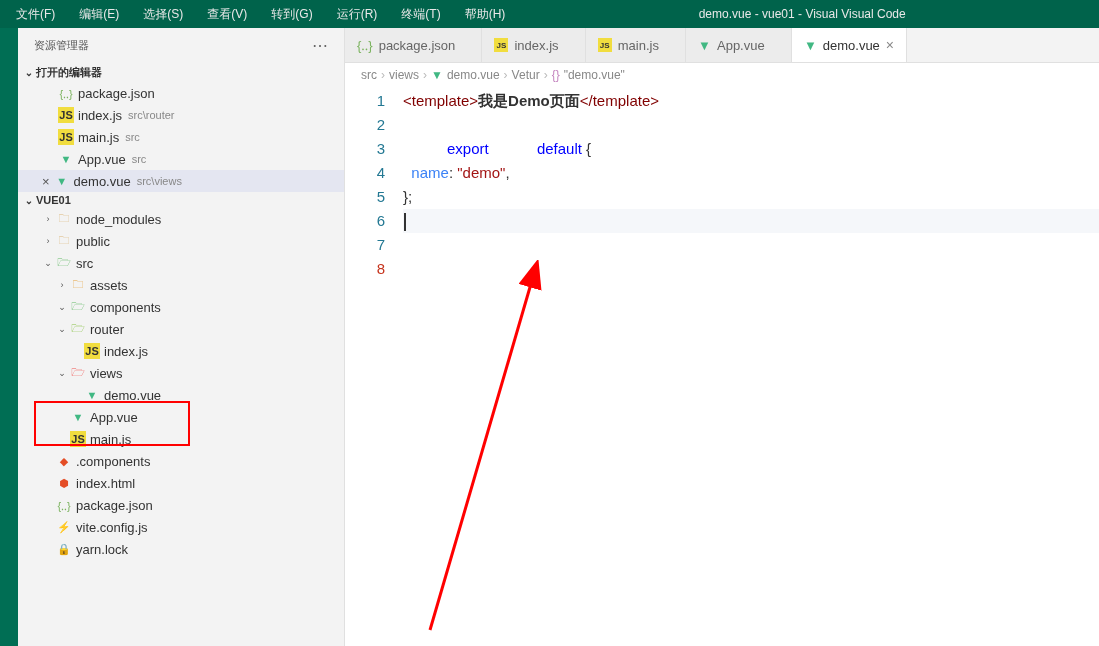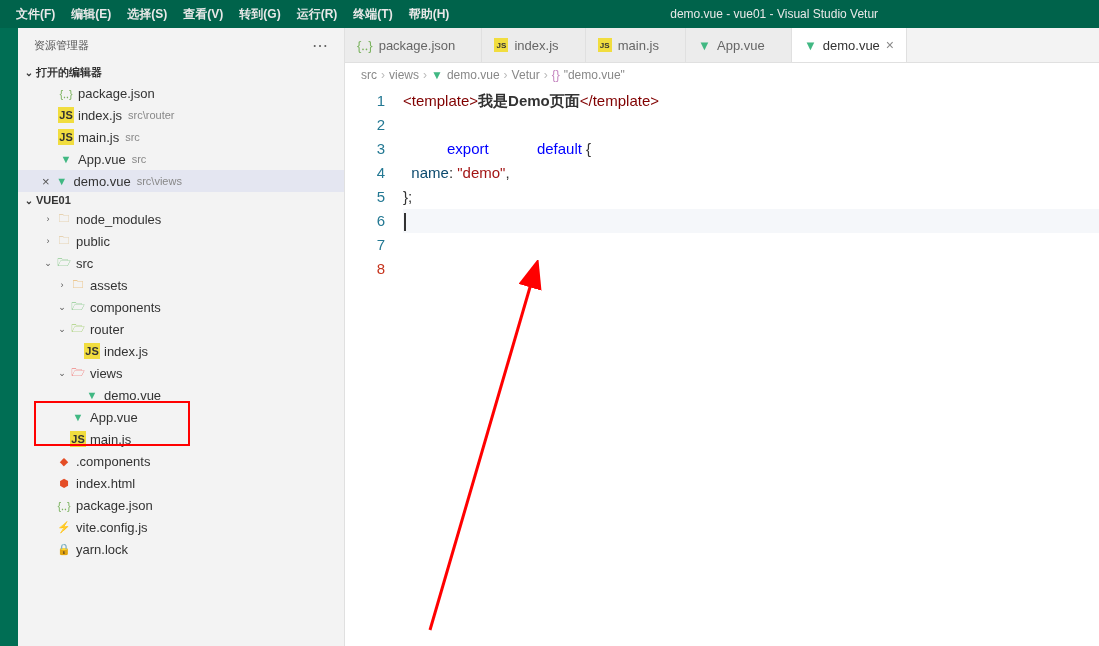--- a/index.html
+++ b/index.html
@@ -1,19 +1,19 @@
 <!DOCTYPE html>
 <html><head>
 <meta charset="utf-8">
 <style>
 * { margin: 0; padding: 0; box-sizing: border-box; font-family: "Microsoft YaHei", "Segoe UI", sans-serif; }
 body { width: 1099px; height: 646px; overflow: hidden; background: #fff; position: relative; }
 
 .titlebar { background: #00634b; height: 28px; display: flex; align-items: center; color: #e8e8e8; font-size: 12px; padding: 0 8px; }
-.menu-items { display: flex; gap: 0; font-weight: bold; }
+.menu-items { display: flex; gap: 8px; }
 .menu-item { padding: 4px 8px; cursor: pointer; }
 .title-center { flex: 1; text-align: center; color: #e8e8e8; font-size: 12px; }
 
 .main { display: flex; height: calc(100% - 28px); }
 
 .activitybar { width: 18px; background: #006e54; }
 
 .sidebar { width: 327px; background: #f3f3f3; display: flex; flex-direction: column; border-right: 1px solid #e0e0e0; }
 .sidebar-header { display: flex; align-items: center; justify-content: space-between; padding: 8px 16px; font-size: 11px; color: #555; }
 .sidebar-header .dots { font-size: 16px; cursor: pointer; color: #666; }
@@ -65,42 +65,42 @@
 .gutter .ln.current { color: #c6341d; font-weight: normal; }
 .code-lines { flex: 1; line-height: 24px; padding-top: 2px; position: relative; }
 .code-line { height: 24px; white-space: pre; }
 .code-line.current { background: #f5f7fa; }
 
 .tk-tag { color: #800000; }
 .tk-attr { color: #0000ff; margin-left: 44px; }
 .tk-string { color: #a31515; }
 .tk-punct { color: #333; }
 .tk-text { color: #333; font-weight: bold; }
-.tk-prop { color: #0c4a6e; }
+.tk-prop { color: #3b82f6; }
 
 .highlight-box { position: absolute; border: 2px solid #ff0000; pointer-events: none; z-index: 100; }
 .arrow-svg { position: absolute; pointer-events: none; z-index: 99; }
 
 .cursor-line { display: inline-block; width: 2px; height: 18px; background: #333; vertical-align: middle; margin-left: 1px; }
 </style>
 </head>
 <body>
 
 <div class="titlebar">
   <div class="menu-items">
     <div class="menu-item">文件(F)</div>
     <div class="menu-item">编辑(E)</div>
     <div class="menu-item">选择(S)</div>
     <div class="menu-item">查看(V)</div>
     <div class="menu-item">转到(G)</div>
     <div class="menu-item">运行(R)</div>
     <div class="menu-item">终端(T)</div>
     <div class="menu-item">帮助(H)</div>
   </div>
-  <div class="title-center">demo.vue - vue01 - Visual Studio Vetur</div>
+  <div class="title-center">demo.vue - vue01 - Visual Visual Code</div>
 </div>
 
 <div class="main">
   <div class="activitybar"></div>
 
   <div class="sidebar">
     <div class="sidebar-header">
       <span>资源管理器</span>
       <span class="dots">⋯</span>
     </div>

